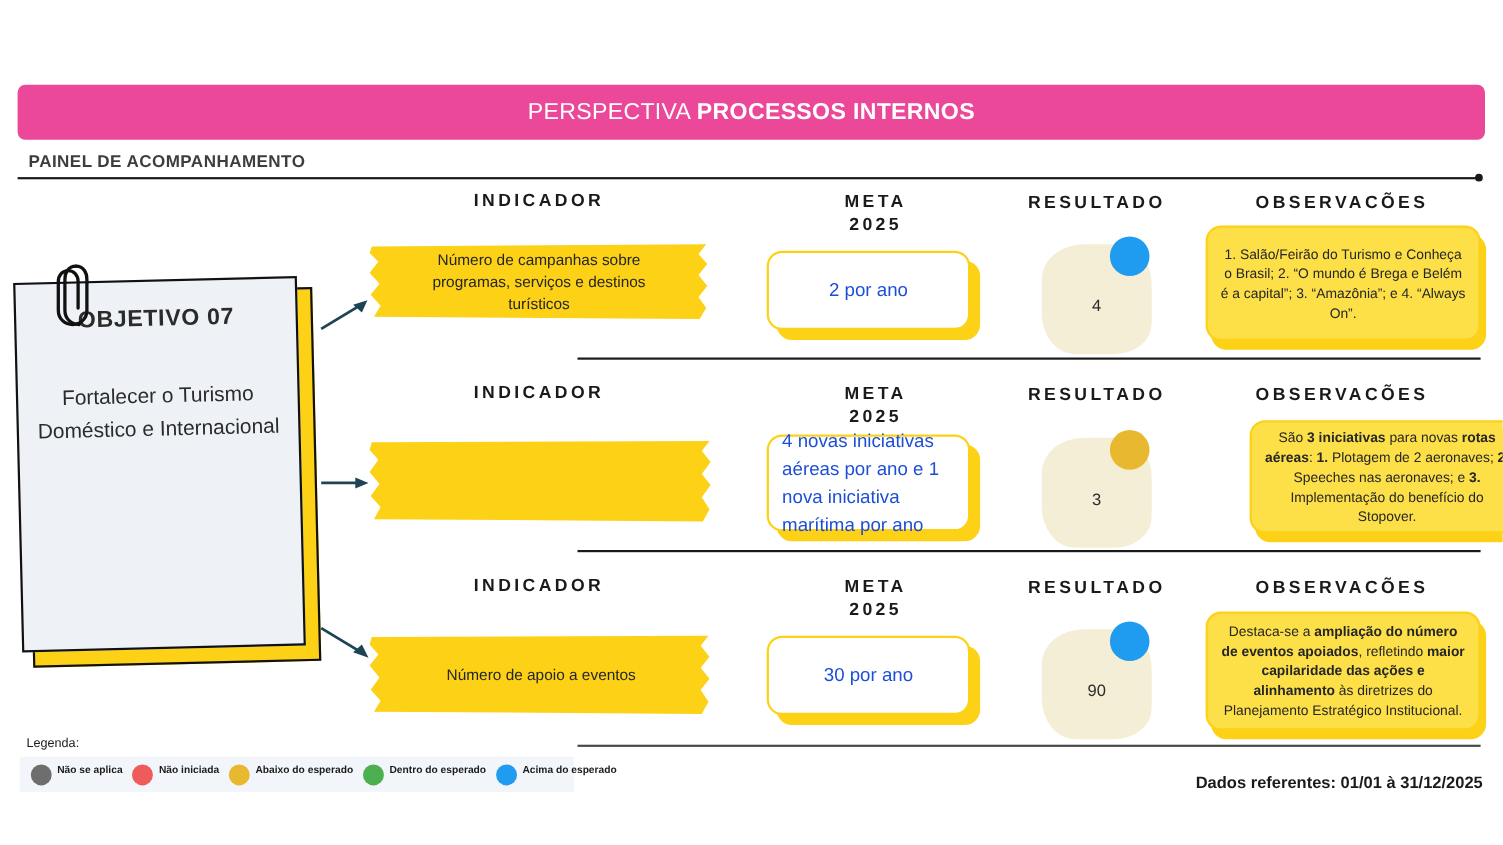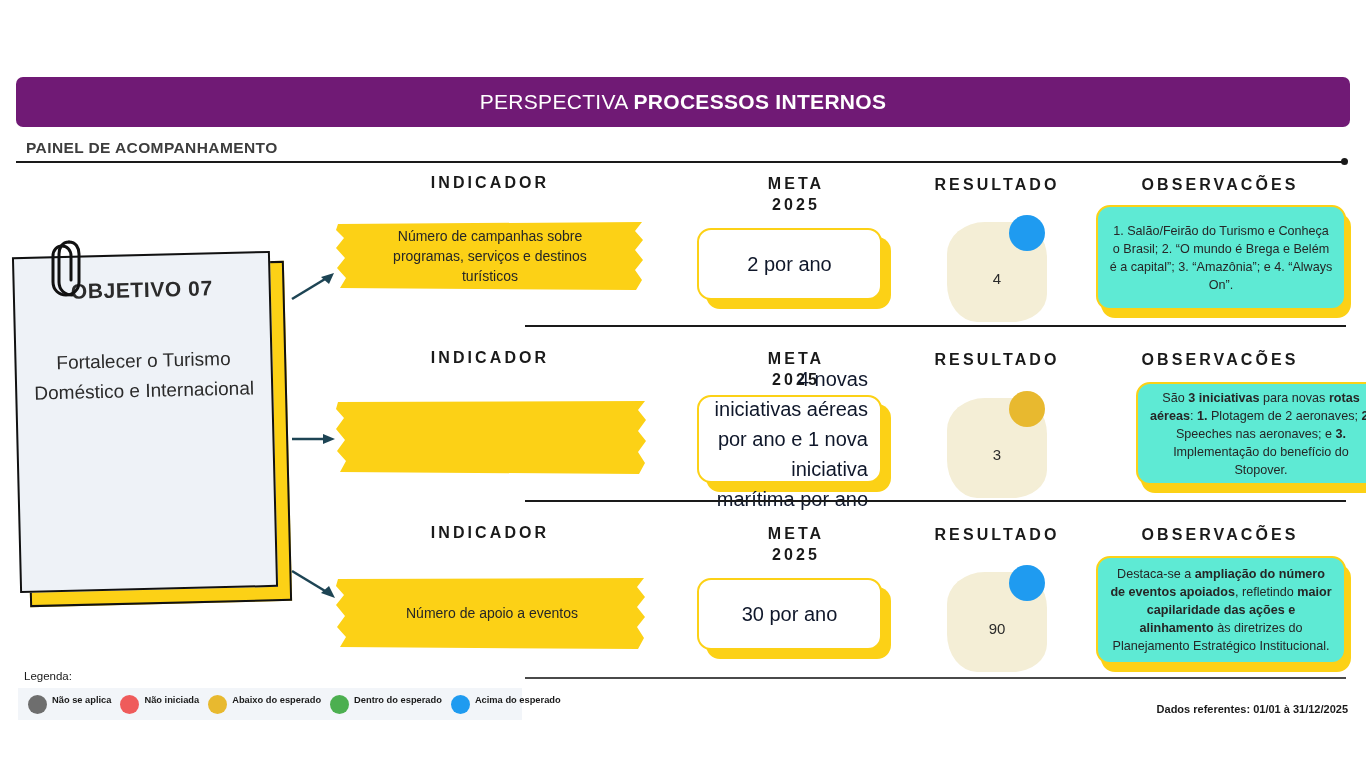--- a/index.html
+++ b/index.html
@@ -17,21 +17,21 @@
     color: #1a1a1a;
   }
 
   
   .header-banner {
     position: absolute;
     left: 16px;
     top: 77px;
     width: 1334px;
     height: 50px;
-    background: #701a75;
+    background: #ec4899;
     border-radius: 7px;
     display: flex;
     align-items: center;
     justify-content: center;
   }
   .header-title {
     font-size: 21px;
     color: #ffffff;
     letter-spacing: 0.3px;
     white-space: nowrap;
@@ -200,24 +200,24 @@
     background: #ffffff;
     border: 2.5px solid #fcd116;
     border-radius: 14px;
     box-sizing: border-box;
     display: flex;
     align-items: center;
     justify-content: center;
     padding: 6px 12px;
   }
   .meta-text {
-    font-size: 20px;
+    font-size: 17px;
     line-height: 1.5;
-    color: #0f172a;
-    text-align: right;
+    color: #1d4ed8;
+    text-align: left;
   }
 
   
   .result-wrap { position: absolute; }
   .result-blob {
     position: absolute;
     left: 0; top: 0;
     width: 100px;
     height: 100px;
     background: #f4eed6;
@@ -252,21 +252,21 @@
     width: 100%;
     height: 100%;
     background: #fcd116;
     border-radius: 14px;
   }
   .obs-box {
     position: absolute;
     left: 0; top: 0;
     width: 100%;
     height: 100%;
-    background: #5eead4;
+    background: #fde047;
     border: 2.5px solid #fcd116;
     border-radius: 14px;
     box-sizing: border-box;
     display: flex;
     align-items: center;
     justify-content: center;
     padding: 7px 10px;
   }
   .obs-text {
     font-size: 12.6px;
@@ -314,21 +314,21 @@
     font-weight: 700;
     color: #1a1a1a;
     white-space: nowrap;
   }
 
   
   .footer-note {
     position: absolute;
     right: 18px;
     top: 703px;
-    font-size: 11px;
+    font-size: 15px;
     font-weight: 700;
     color: #1a1a1a;
   }
 </style>
 </head>
 <body>
 
 <div class="header-banner">
   <div class="header-title">
     <span class="ht-light">PERSPECTIVA </span><span class="ht-bold">PROCESSOS INTERNOS</span>

